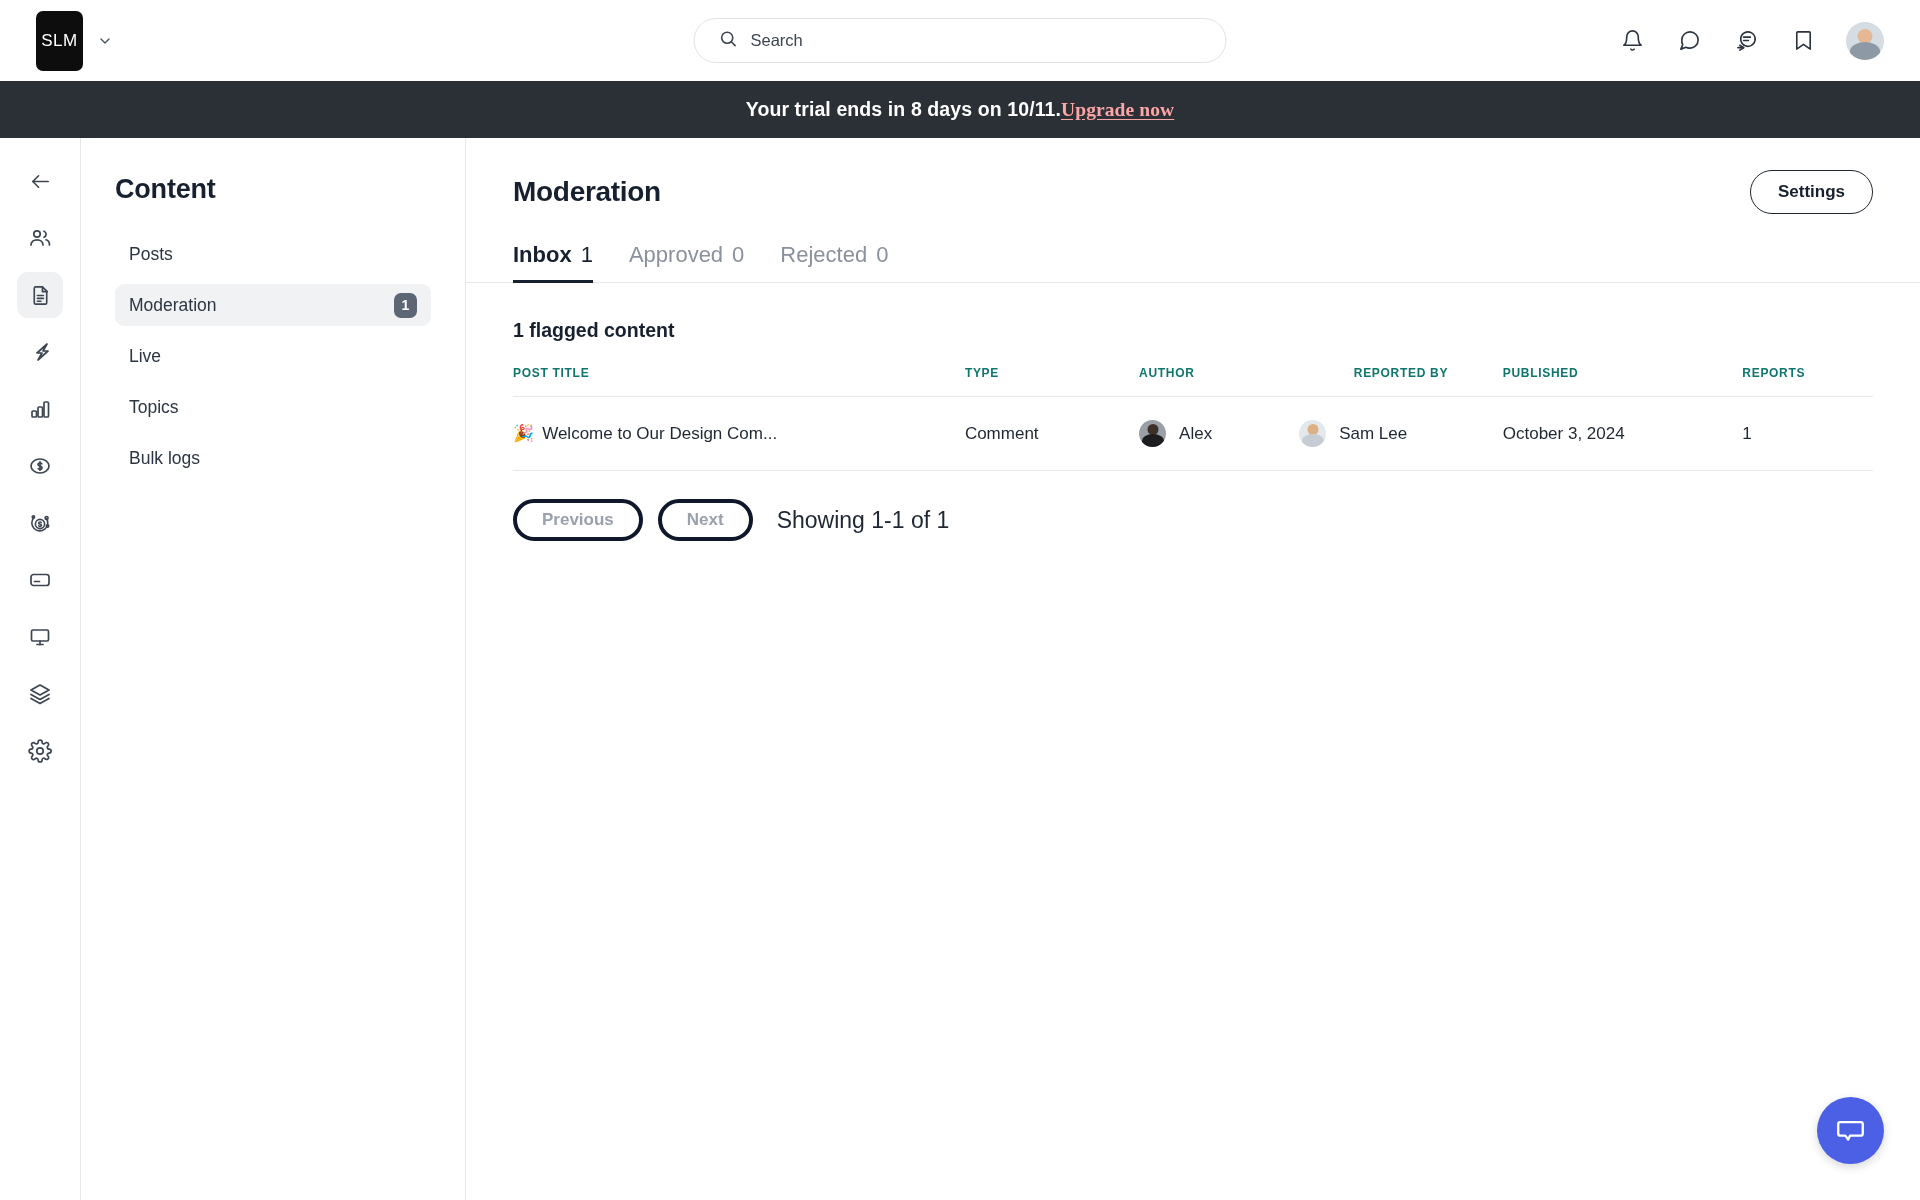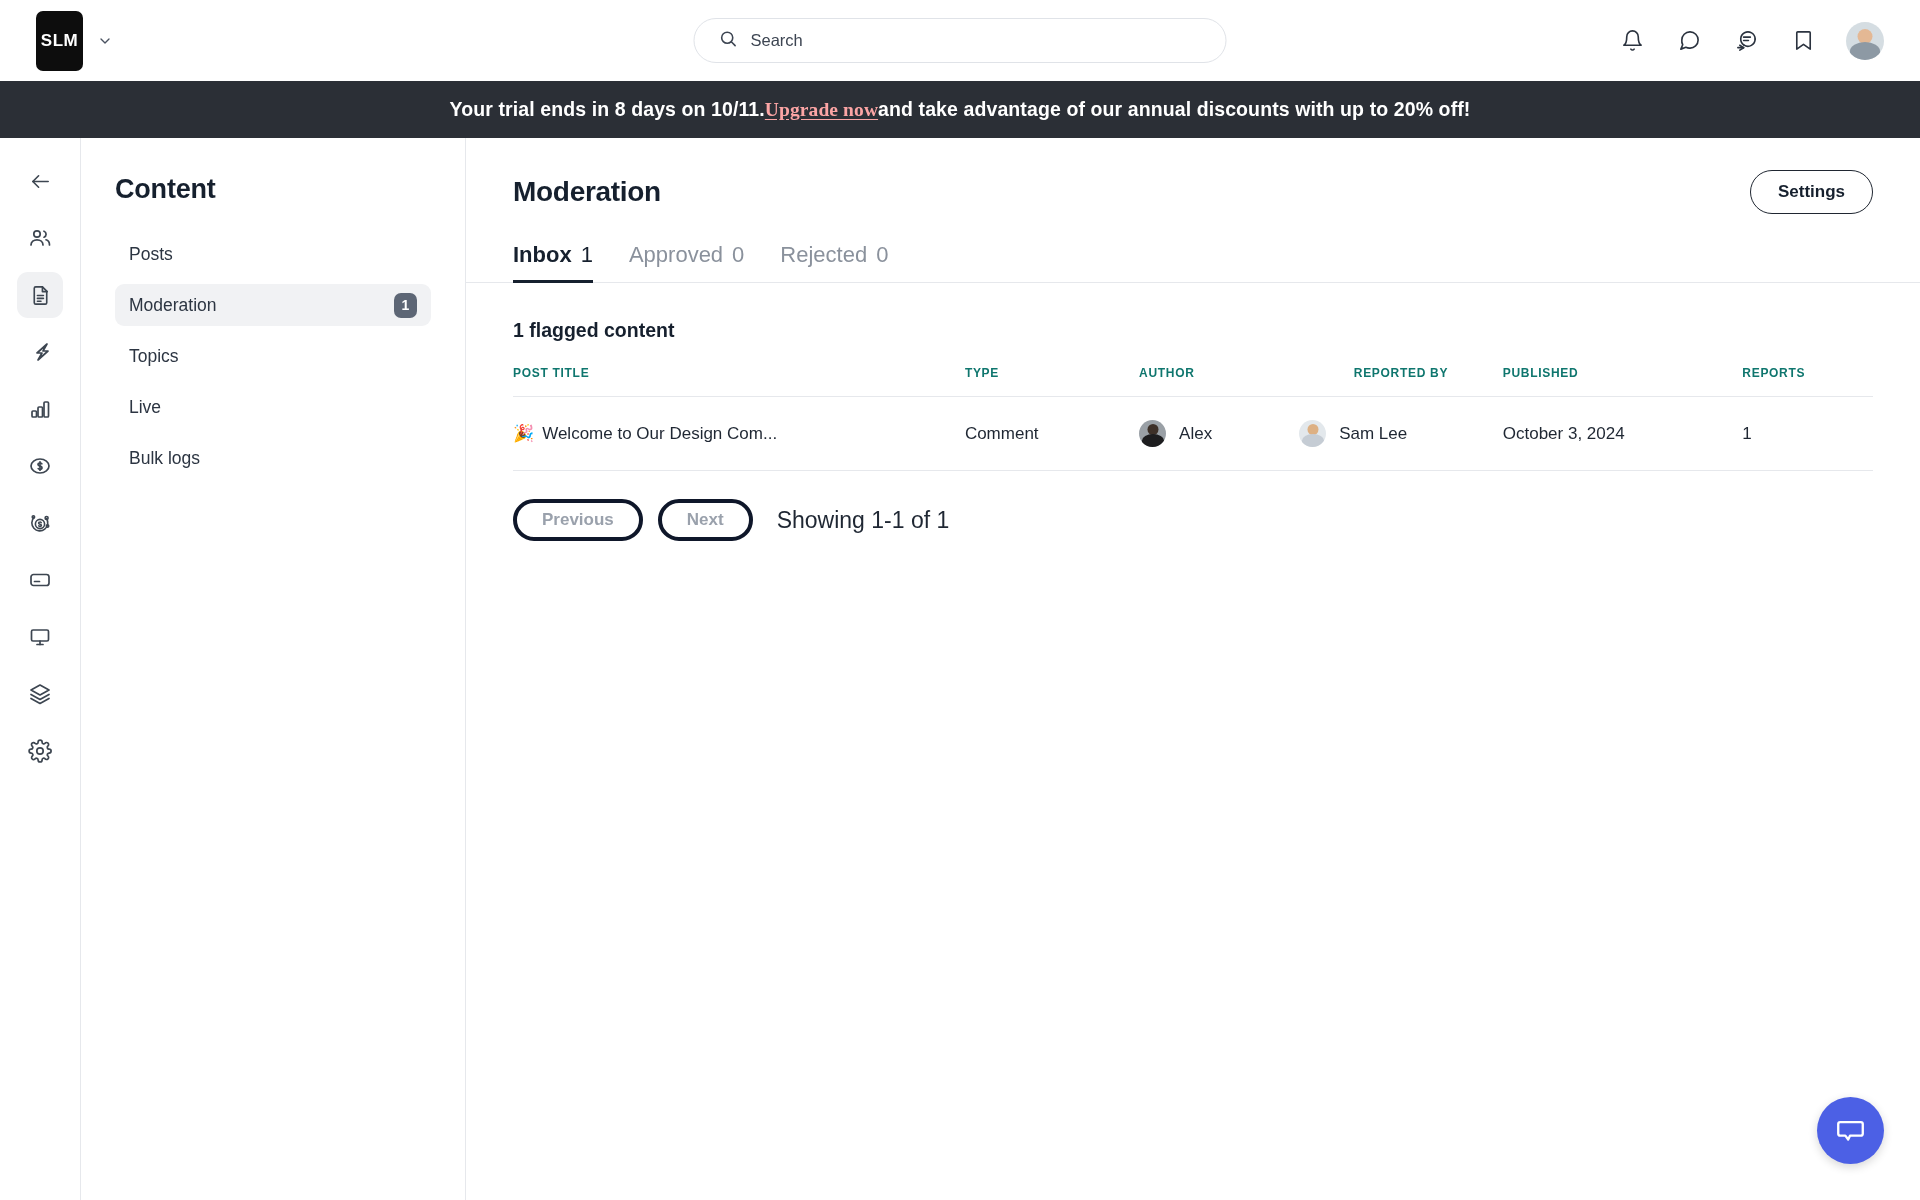--- a/index.html
+++ b/index.html
@@ -30,21 +30,21 @@
   .logo-tile {
     width: 47px;
     height: 60px;
     background: #0d0d0d;
     border-radius: 7px;
     display: flex;
     align-items: center;
     justify-content: center;
     color: #ffffff;
     font-size: 17px;
-    font-weight: 700;
+    font-weight: 400;
     letter-spacing: .5px;
   }
   .brand-caret {
     color: #4a5260;
     display: flex;
     align-items: center;
   }
 
   .search-wrap {
     position: absolute;
@@ -419,21 +419,20 @@
     <div class="avatar av-profile">
       <span class="avatar-head"></span>
       <span class="avatar-body"></span>
     </div>
   </div>
 </div>
 
 <div class="banner">
   <span>Your trial ends in 8 days on 10/11. </span>
     <a href="#">Upgrade now</a>
-    <span> and take advantage of our annual discounts with up to 20% off!</span>
 </div>
 
 <div class="body-wrap">
 
   <div class="rail">
     <div class="rail-item">
       <svg width="23" height="23" viewBox="0 0 24 24" fill="none" stroke="currentColor" stroke-width="1.7" stroke-linecap="round" stroke-linejoin="round">
           <line x1="20" y1="12" x2="4" y2="12"></line>
           <polyline points="10 6 4 12 10 18"></polyline>
         </svg>
@@ -516,24 +515,24 @@
     <h2>Content</h2>
     <div class="subnav-list">
       <div class="subnav-item">
         <span>Posts</span>
       </div>
       <div class="subnav-item active">
         <span>Moderation</span>
         <span class="nav-badge">1</span>
       </div>
       <div class="subnav-item">
+        <span>Live</span>
+      </div>
+      <div class="subnav-item">
         <span>Topics</span>
-      </div>
-      <div class="subnav-item">
-        <span>Live</span>
       </div>
       <div class="subnav-item">
         <span>Bulk logs</span>
       </div>
     </div>
   </div>
 
   <div class="main">
 
     <div class="main-head">

